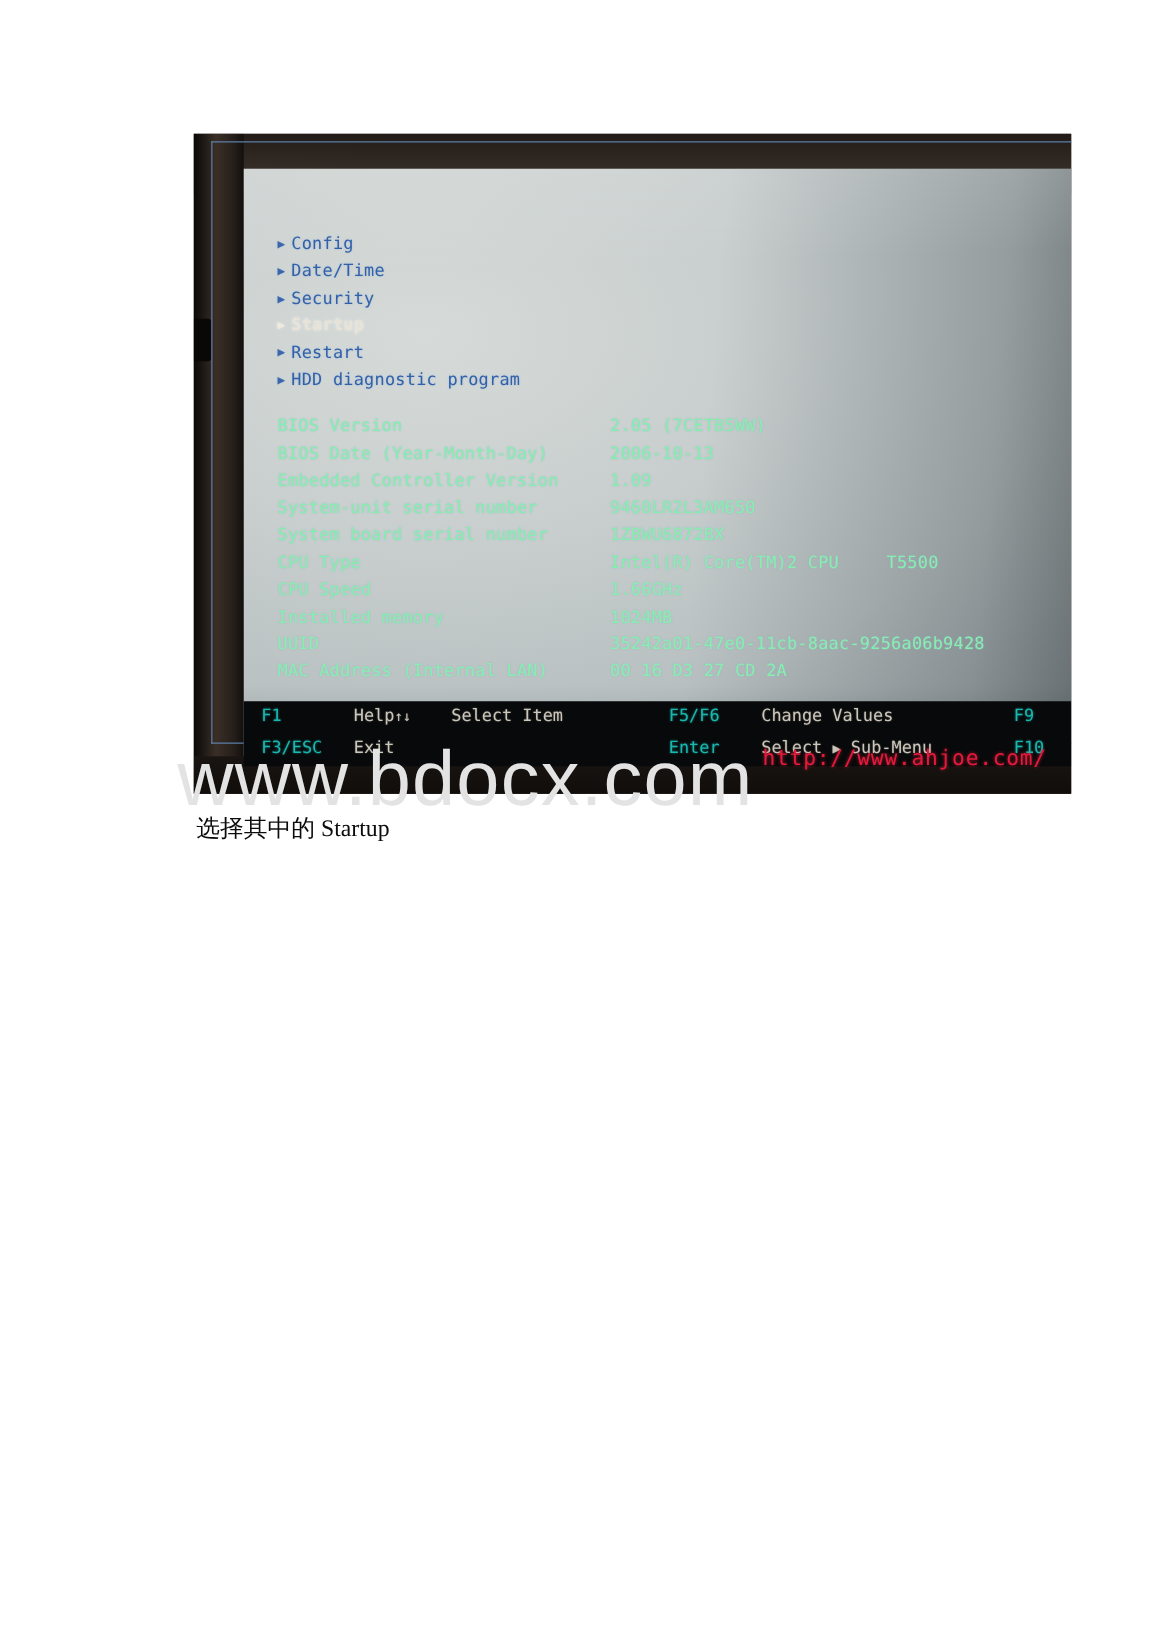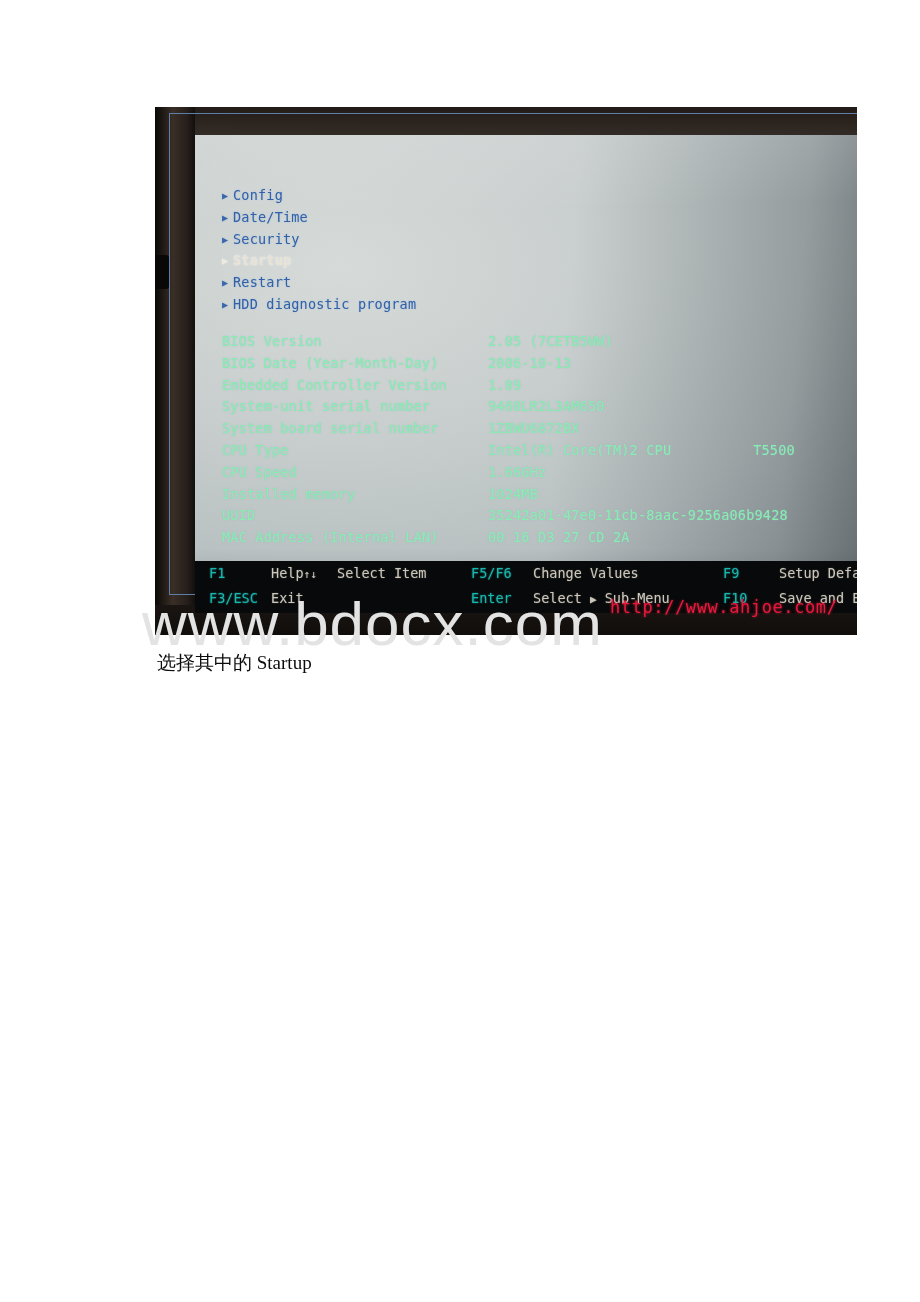--- a/index.html
+++ b/index.html
@@ -148,21 +148,21 @@
     display: flex;
     height: 21.8px;
     align-items: baseline;
     color: #86efac;
     text-shadow: 0 0 1.6px rgba(150,180,215,.75);
   }
   .info-label { width: 266px; flex: 0 0 266px; }
   .info-value { flex: 0 0 auto; }
   .info-value .extra {
     display: inline-block;
-    margin-left: 82px;
+    margin-left: 38px;
   }
 
   
   .fnbar {
     position: absolute;
     left: 40px;
     right: 0;
     bottom: 22px;
     height: 52px;
     background: #07090a;
@@ -170,33 +170,34 @@
     font-size: 13.5px;
     line-height: 25px;
     overflow: hidden;
   }
   .fnrow {
     display: flex;
     height: 25px;
     align-items: baseline;
     padding-left: 14px;
     white-space: nowrap;
+    gap: 12px;
   }
   .fnkey {
     color: #18b7b0;
     text-shadow: 0 0 2px rgba(40,220,210,.55);
   }
   .fndesc {
     color: #ccc6bb;
     text-shadow: 0 0 1.5px rgba(220,215,205,.4);
   }
   .c1 { flex: 0 0 62px; }
   .c2 { flex: 0 0 66px; }
   .c3 { flex: 0 0 134px; }
-  .c4 { flex: 0 0 62px; }
+  .c4 { flex: 0 0 62px; margin-left: 28px; }
   .c5 { flex: 0 0 190px; }
   .c6 { flex: 0 0 56px; }
 
   .arrow-glyph { font-size: 11px; }
 
   
   .red-watermark {
     position: absolute;
     left: 455px;
     bottom: 18px;

